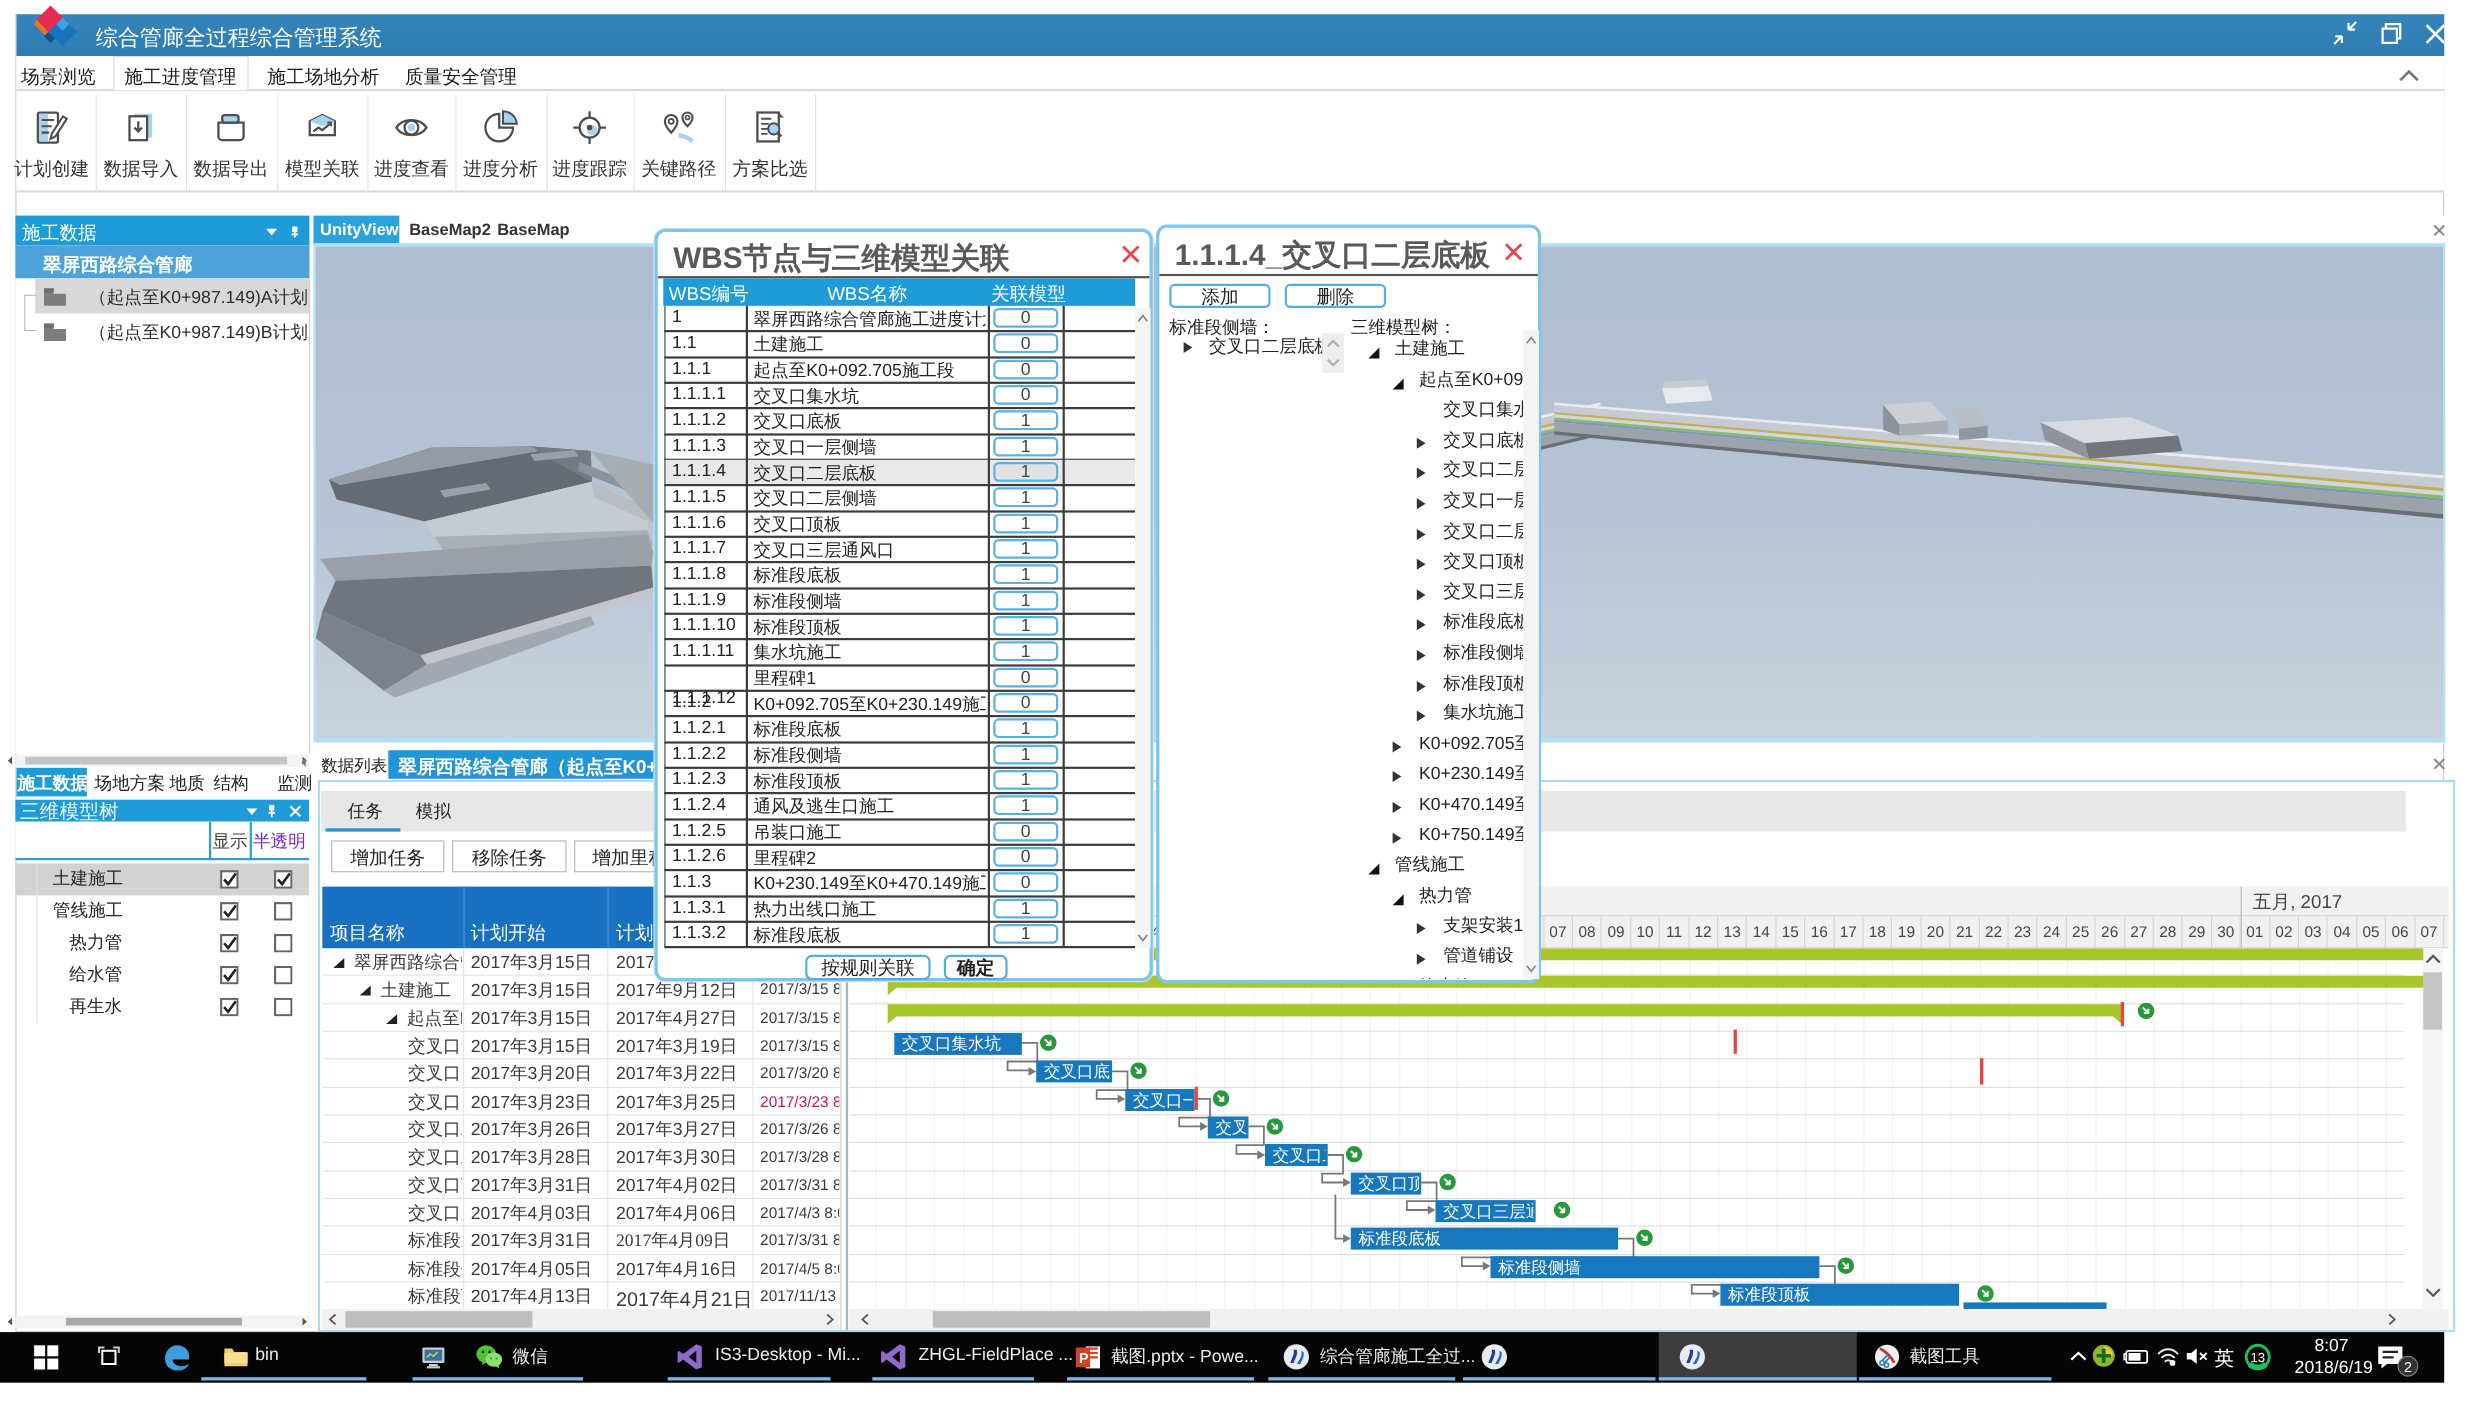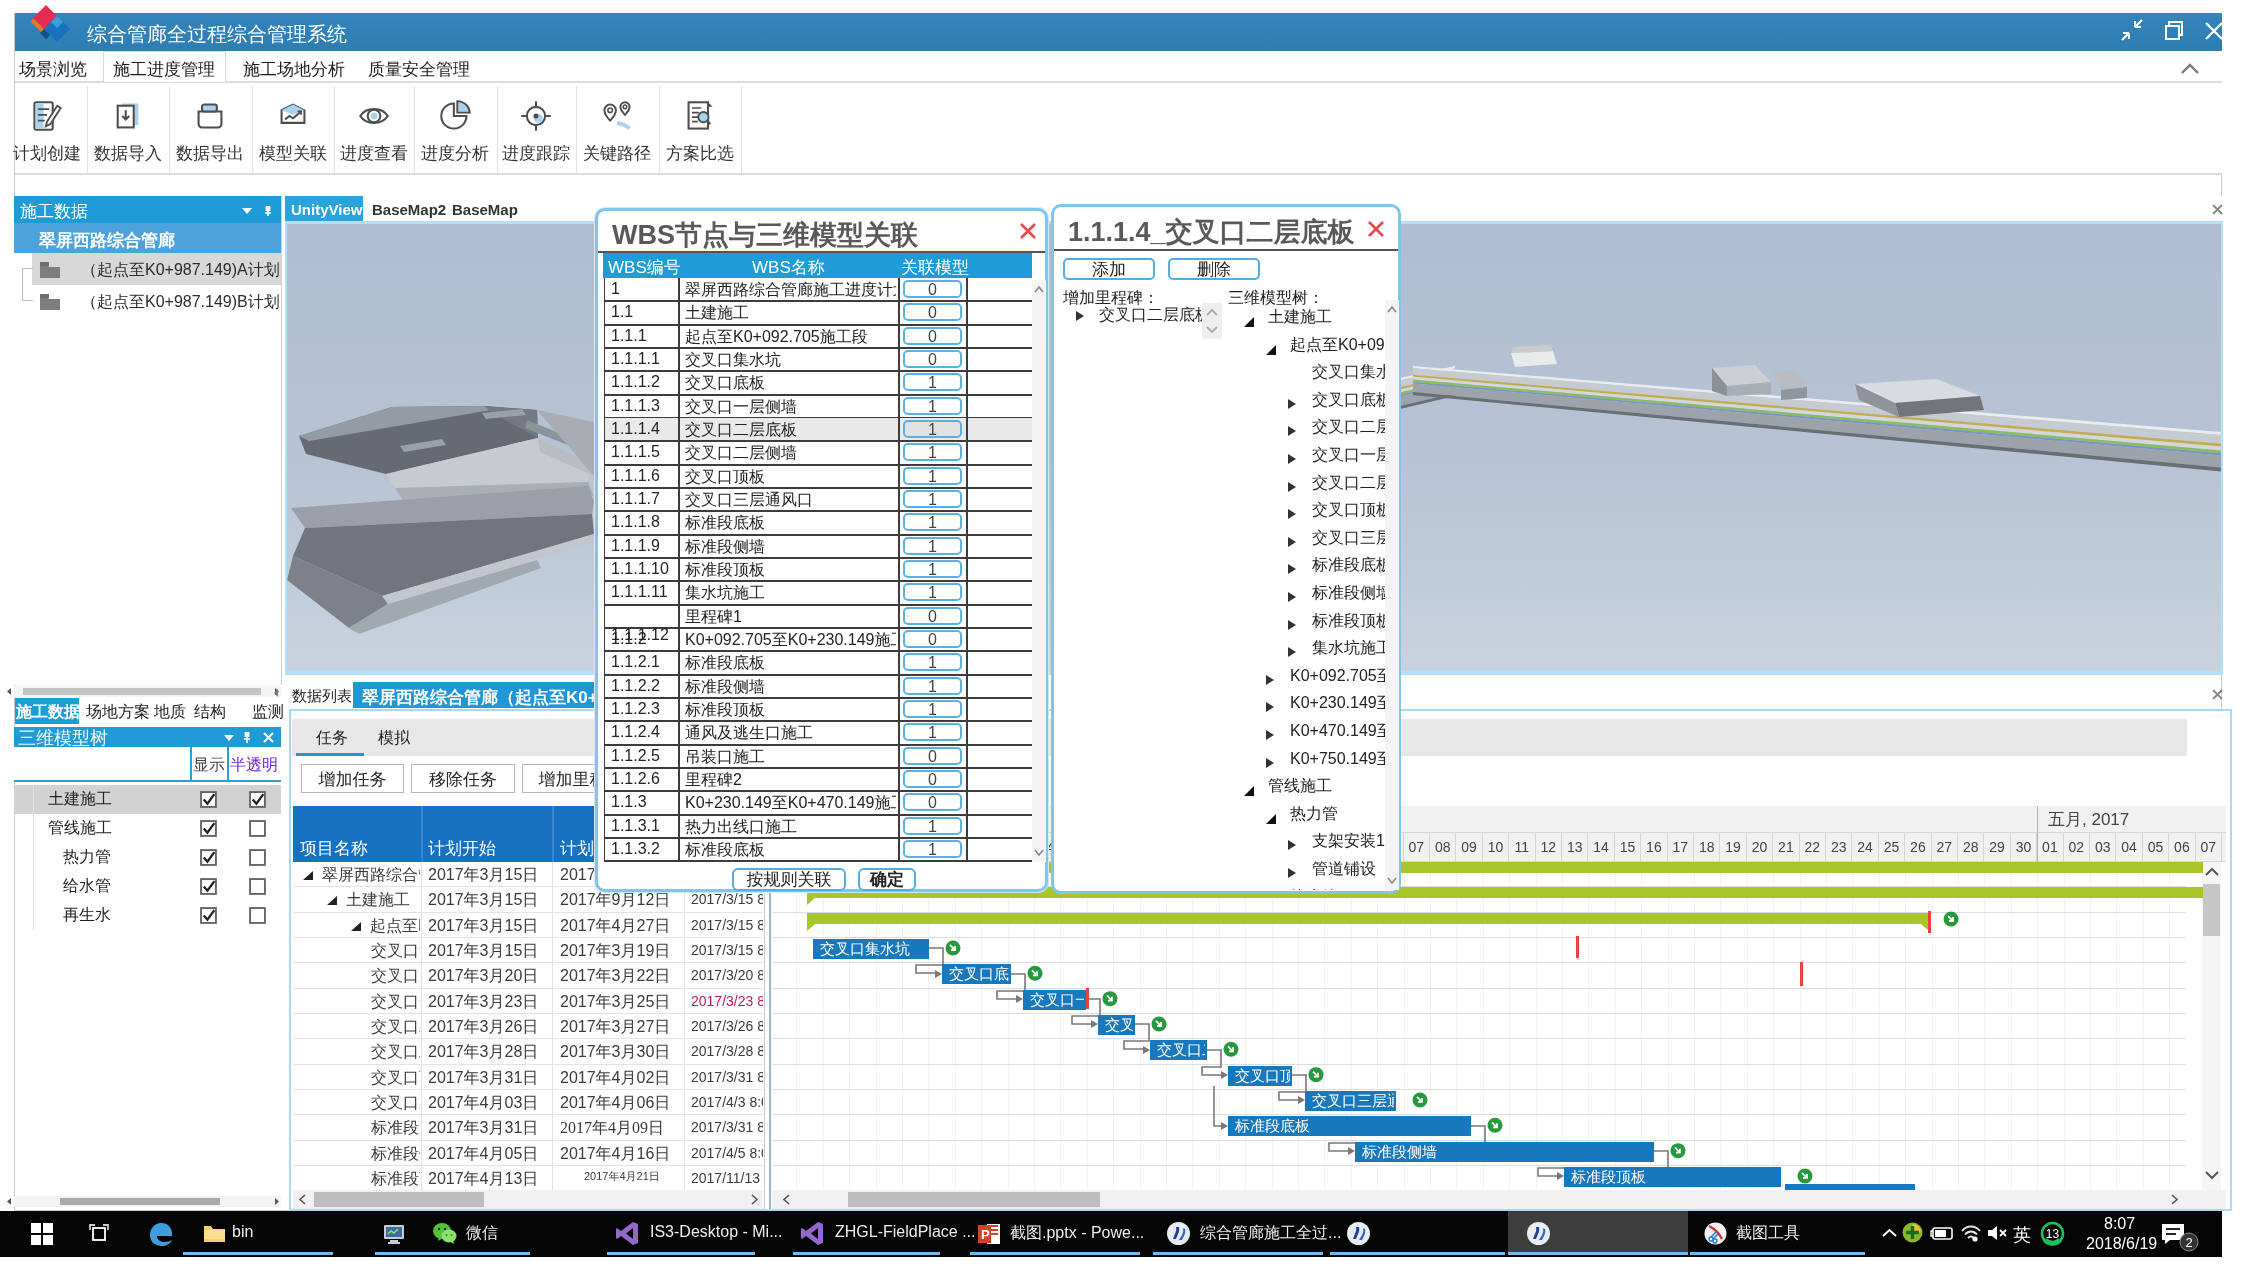--- a/index.html
+++ b/index.html
@@ -361,21 +361,21 @@
 <div class="a tx" style="left:560px;top:1118px;font-size:16px;color:#3a3a3a;width:122px;overflow:hidden;font-family:Liberation Serif, serif;">2017年4月09日</div>
 <div class="a tx" style="left:691px;top:1119px;font-size:14px;color:#3a3a3a;width:72px;overflow:hidden;">2017/3/31 8</div>
 <div class="a" style="left:293px;top:1165px;width:470px;height:1px;background:#dfe3ea;"></div>
 <div class="a tx" style="left:371px;top:1144px;font-size:16px;color:#3a3a3a;width:49px;overflow:hidden;">标准段侧墙</div>
 <div class="a tx" style="left:428px;top:1144px;font-size:16px;color:#3a3a3a;">2017年4月05日</div>
 <div class="a tx" style="left:560px;top:1144px;font-size:16px;color:#3a3a3a;width:122px;overflow:hidden;">2017年4月16日</div>
 <div class="a tx" style="left:691px;top:1145px;font-size:14px;color:#3a3a3a;width:72px;overflow:hidden;">2017/4/5 8:0</div>
 <div class="a" style="left:293px;top:1190px;width:470px;height:1px;background:#dfe3ea;"></div>
 <div class="a tx" style="left:371px;top:1169px;font-size:16px;color:#3a3a3a;width:49px;overflow:hidden;">标准段顶板</div>
 <div class="a tx" style="left:428px;top:1169px;font-size:16px;color:#3a3a3a;">2017年4月13日</div>
-<div class="a tx" style="left:560px;top:1169px;font-size:11px;color:#3a3a3a;width:122px;overflow:hidden;margin-left:24px;">2017年4月21日</div>
+<div class="a tx" style="left:560px;top:1169px;font-size:18px;color:#3a3a3a;width:122px;overflow:hidden;">2017年4月21日</div>
 <div class="a tx" style="left:691px;top:1170px;font-size:14px;color:#3a3a3a;width:72px;overflow:hidden;">2017/11/13 8</div>
 <div class="a" style="left:421px;top:862px;width:1px;height:328px;background:#dfe3ea;"></div>
 <div class="a" style="left:552px;top:862px;width:1px;height:328px;background:#dfe3ea;"></div>
 <div class="a" style="left:684px;top:862px;width:1px;height:328px;background:#dfe3ea;"></div>
 <div class="a" style="left:293px;top:1190px;width:470px;height:19px;background:#f1f1f1;"></div>
 <div class="a" style="left:314px;top:1192px;width:170px;height:15px;background:#bdbdbd;"></div>
 <svg class="a" style="left:296px;top:1193px" width="465" height="13" viewBox="0 0 465 13">
       <path d="M9,2 L4,6.5 L9,11" stroke="#555" stroke-width="1.6" fill="none"></path>
       <path d="M456,2 L461,6.5 L456,11" stroke="#555" stroke-width="1.6" fill="none"></path>
     </svg>
@@ -745,21 +745,21 @@
 <div class="a" style="left:732px;top:868px;width:114px;height:23px;background:#fff;border:2px solid #52aee2;border-radius:6px;font-size:17px;color:#222;text-align:center;line-height:20px;">按规则关联</div>
 <div class="a" style="left:858px;top:868px;width:58px;height:23px;background:#fff;border:2px solid #52aee2;border-radius:6px;font-size:17px;font-weight:bold;color:#222;text-align:center;line-height:20px;">确定</div>
 <div class="a" style="left:1051px;top:204px;width:350px;height:690px;background:#fff;border:3px solid #7fc6ee;border-radius:10px;"></div>
 <div class="a tx" style="left:1068px;top:214px;font-size:27px;font-weight:bold;color:#595959;">1.1.1.4_交叉口二层底板</div>
 <svg class="a" style="left:1366px;top:219px" width="20" height="20" viewBox="0 0 20 20">
         <path d="M3,3 l14,14 M17,3 l-14,14" stroke="#e8474b" stroke-width="2.6"></path>
       </svg>
 <div class="a" style="left:1054px;top:249px;width:344px;height:2px;background:#555;"></div>
 <div class="a" style="left:1063px;top:258px;width:92px;height:22px;background:#fff;border:2px solid #52aee2;border-radius:5px;font-size:17px;color:#222;text-align:center;line-height:19px;">添加</div>
 <div class="a" style="left:1168px;top:258px;width:92px;height:22px;background:#fff;border:2px solid #52aee2;border-radius:5px;font-size:17px;color:#222;text-align:center;line-height:19px;">删除</div>
-<div class="a tx" style="left:1063px;top:288px;font-size:16px;color:#222;">增加里程碑：</div>
+<div class="a tx" style="left:1063px;top:288px;font-size:16px;color:#222;">标准段侧墙：</div>
 <div class="a tx" style="left:1228px;top:288px;font-size:16px;color:#222;">三维模型树：</div>
 <svg class="a" style="left:1075px;top:310px" width="10" height="12" viewBox="0 0 10 12">
         <path d="M1,1 L9,6 L1,11 Z" fill="#333"></path>
       </svg>
 <div class="a tx" style="left:1099px;top:305px;font-size:16px;color:#222;width:104px;overflow:hidden;">交叉口二层底板</div>
 <div class="a" style="left:1202px;top:303px;width:20px;height:36px;background:#eee;"></div>
 <svg class="a" style="left:1204px;top:305px" width="16" height="32" viewBox="0 0 16 32">
         <path d="M3,10 L8,5 L13,10" stroke="#aaa" stroke-width="1.8" fill="none"></path>
         <path d="M3,22 L8,27 L13,22" stroke="#aaa" stroke-width="1.8" fill="none"></path>
       </svg>

